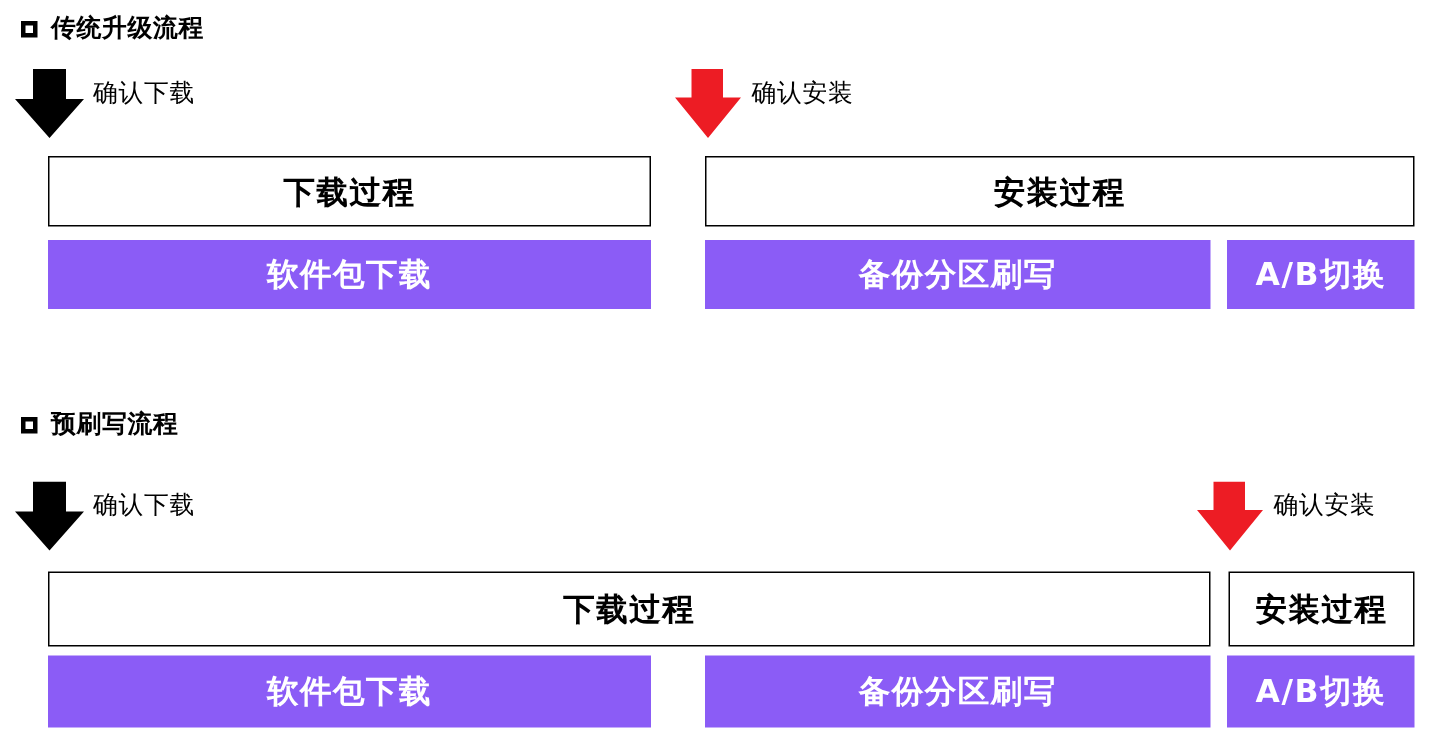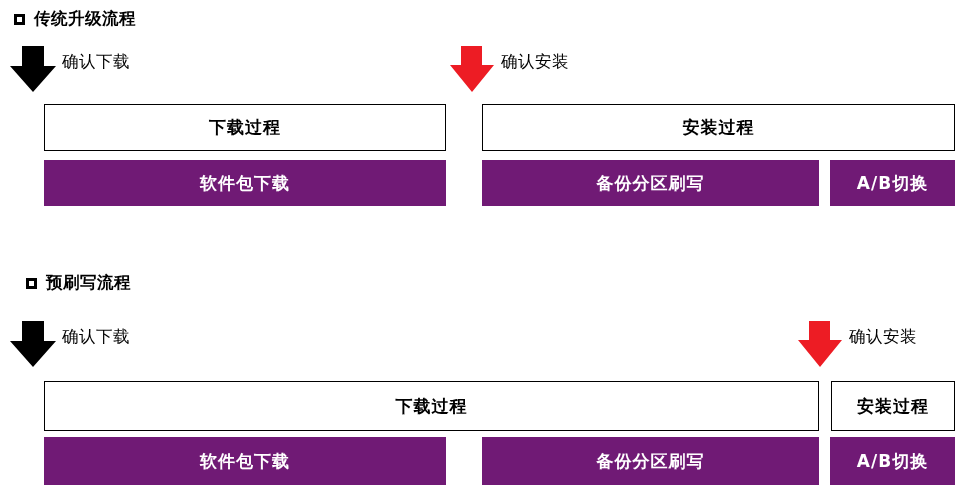--- a/index.html
+++ b/index.html
@@ -42,33 +42,32 @@
     letter-spacing:.5px;
   }
 
   
   .box{
     position:absolute;
     box-sizing:border-box;
     display:flex;
     align-items:center;
     justify-content:center;
-    font-size:17px;
+    font-size:21px;
     font-weight:700;
     letter-spacing:1px;
     white-space:nowrap;
-    margin-left:12px;
   }
   .box.outline{
     background:#ffffff;
     border:1.6px solid #000000;
     color:#000000;
   }
   .box.filled{
-    background:#701a75;
+    background:#8b5cf6;
     border:none;
     color:#ffffff;
   }
 </style>
 </head>
 <body>
 
 <div class="canvas">
 
   <div class="section-head" style="left:14px;top:8px;">
@@ -90,21 +89,21 @@
     <span class="arrow-label" style="left:51px;top:6px;">确认安装</span>
   </div>
 
   <div class="box outline" style="left:32px;top:104px;width:402px;height:47px;">下载过程</div>
   <div class="box outline" style="left:470px;top:104px;width:473px;height:47px;">安装过程</div>
 
   <div class="box filled" style="left:32px;top:160px;width:402px;height:46px;">软件包下载</div>
   <div class="box filled" style="left:470px;top:160px;width:337px;height:46px;">备份分区刷写</div>
   <div class="box filled" style="left:818px;top:160px;width:125px;height:46px;">A/B切换</div>
 
-  <div class="section-head" style="left:14px;top:272px;margin-left:12px;">
+  <div class="section-head" style="left:14px;top:272px;">
     <span class="bullet-square"></span>
     <span class="section-title">预刷写流程</span>
   </div>
 
   <div class="arrow-group" style="left:10px;top:321px;width:180px;">
     <svg class="arrow-svg" width="46" height="47" viewBox="0 0 46 47">
       <polygon points="12,0 34,0 34,20 46,20 23,46 0,20 12,20" fill="#000000"></polygon>
     </svg>
     <span class="arrow-label" style="left:52px;top:6px;">确认下载</span>
   </div>

